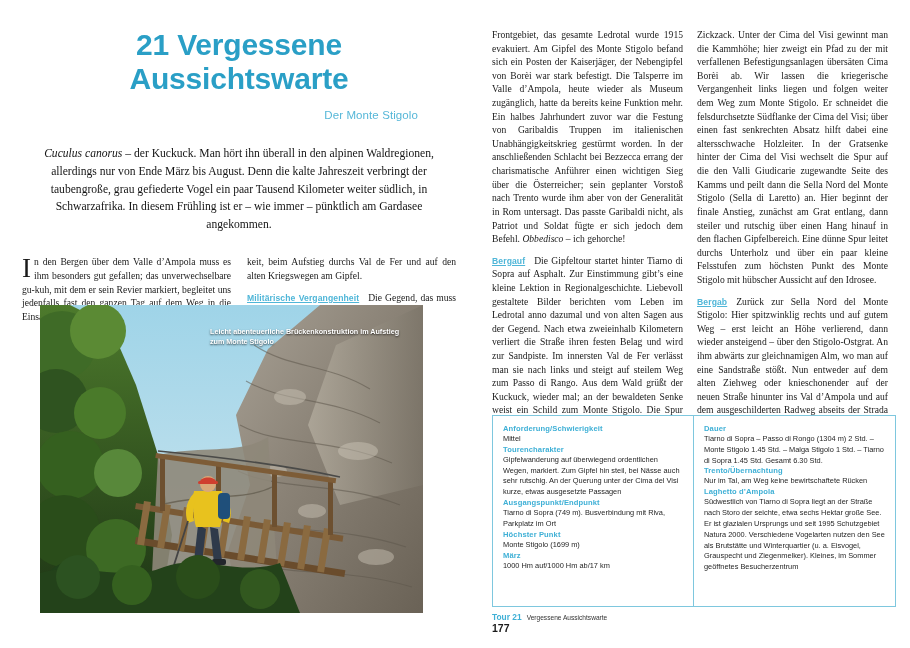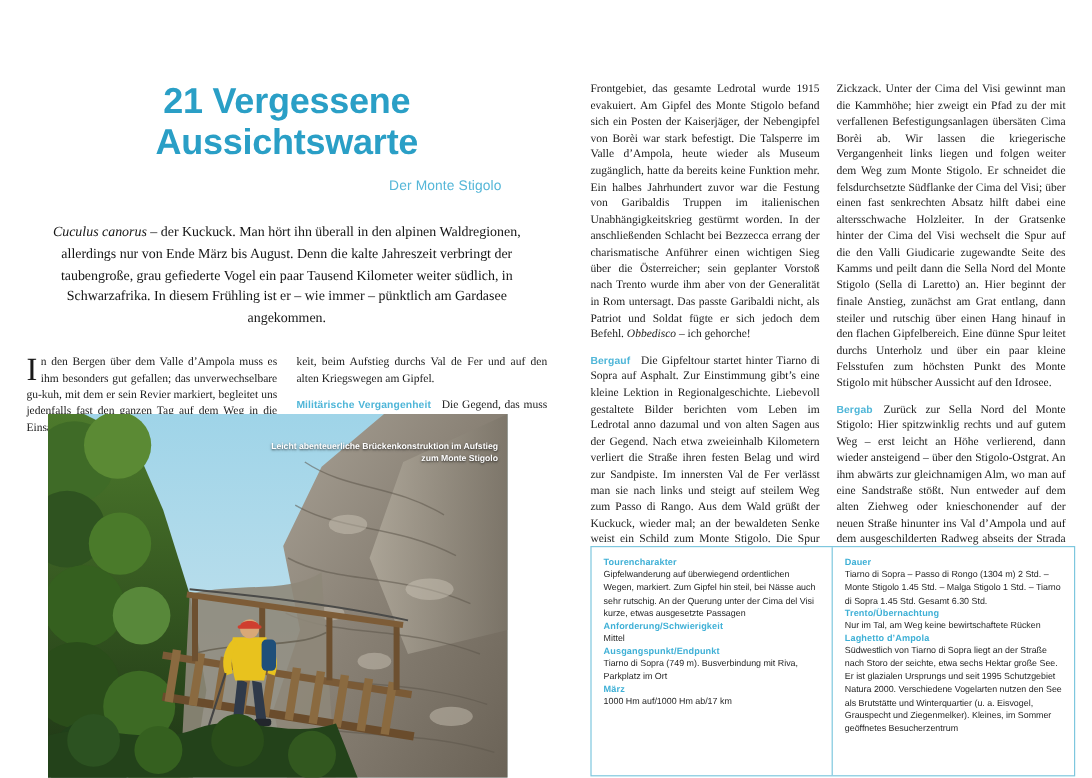--- a/index.html
+++ b/index.html
@@ -7,21 +7,21 @@
   body {
     width:910px; height:648px;
     background:#ffffff;
     font-family:"Liberation Serif", serif;
     color:#1a1a1a;
     overflow:hidden;
     position:relative;
   }
 
   
-  #page { position:absolute; inset:0; display:flex;margin-top:40px; }
+  #page { position:absolute; inset:0; display:flex; }
   .page-half { position:relative; height:648px; }
   .page-left  { width:478px; }
   .page-right { width:432px; }
 
   
   .title-block { padding:28px 60px 0 60px; text-align:center; }
   .tour-title {
     font-family:"Liberation Sans", sans-serif;
     font-weight:bold;
     font-size:30px;
@@ -66,36 +66,36 @@
     line-height:0.82;
     padding:2px 3px 0 0;
     font-weight:normal;
   }
   .run-in {
     font-family:"Liberation Sans", sans-serif;
     font-weight:bold;
     font-size:8.6px;
     color:#4fb6d8;
     letter-spacing:0.1px;
+    text-decoration:underline;
   }
   .run-in-gap { display:inline-block; width:9px; }
 
   
   .photo-wrap {
     position:absolute;
     left:40px; top:305px;
     width:383px; height:308px;
     overflow:hidden;
     background:#6e6a5d;
   }
   .photo-caption {
     position:absolute;
     right:8px; top:22px;
     width:205px;
-    text-align:right;
     font-family:"Liberation Sans", sans-serif;
     font-weight:bold;
     font-size:7.2px;
     line-height:1.45;
     color:#ffffff;
     text-shadow:0 1px 2px rgba(0,0,0,.75);
     z-index:5;
   }
 
   
@@ -337,30 +337,34 @@
         <p>Zickzack. Unter der Cima del Visi gewinnt man die Kammhöhe; hier zweigt ein Pfad zu der mit verfallenen Befestigungsanlagen übersäten Cima Borèi ab. Wir lassen die kriegerische Vergangenheit links liegen und folgen weiter dem Weg zum Monte Stigolo. Er schneidet die felsdurchsetzte Südflanke der Cima del Visi; über einen fast senkrechten Absatz hilft dabei eine altersschwache Holzleiter. In der Gratsenke hinter der Cima del Visi wechselt die Spur auf die den Valli Giudicarie zugewandte Seite des Kamms und peilt dann die Sella Nord del Monte Stigolo (Sella di Laretto) an. Hier beginnt der finale Anstieg, zunächst am Grat entlang, dann steiler und rutschig über einen Hang hinauf in den flachen Gipfelbereich. Eine dünne Spur leitet durchs Unterholz und über ein paar kleine Felsstufen zum höchsten Punkt des Monte Stigolo mit hübscher Aussicht auf den Idrosee.</p>
         <p>
           <span class="run-in">Bergab</span><span class="run-in-gap"></span><span>Zurück zur Sella Nord del Monte Stigolo: Hier spitzwinklig rechts und auf gutem Weg – erst leicht an Höhe verlierend, dann wieder ansteigend – über den Stigolo-Ostgrat. An ihm abwärts zur gleichnamigen Alm, wo man auf eine Sandstraße stößt. Nun entweder auf dem alten Ziehweg oder knieschonender auf der neuen Straße hinunter ins Val d’Ampola und auf dem ausgeschilderten Radweg abseits der Strada statale 240 zurück nach Tiarno di Sopra.</span>
         </p>
       </div>
     </div>
 
     <div class="infobox">
       <div class="ib-col left-ib">
         <div>
+          <div class="ib-h">Anforderung/Schwierigkeit</div>
+          <p class="ib-t">Mittel</p>
+        </div>
+        <div>
           <div class="ib-h">Tourencharakter</div>
           <p class="ib-t">Gipfelwanderung auf überwiegend ordentlichen Wegen, markiert. Zum Gipfel hin steil, bei Nässe auch sehr rutschig. An der Querung unter der Cima del Visi kurze, etwas ausgesetzte Passagen</p>
         </div>
         <div>
-          <div class="ib-h">Anforderung/Schwierigkeit</div>
-          <p class="ib-t">Mittel</p>
-        </div>
-        <div>
           <div class="ib-h">Ausgangspunkt/Endpunkt</div>
           <p class="ib-t">Tiarno di Sopra (749 m). Busverbindung mit Riva, Parkplatz im Ort</p>
+        </div>
+        <div>
+          <div class="ib-h">Höchster Punkt</div>
+          <p class="ib-t">Monte Stigolo (1699 m)</p>
         </div>
         <div>
           <div class="ib-h">März</div>
           <p class="ib-t">1000 Hm auf/1000 Hm ab/17 km</p>
         </div>
       </div>
       <div class="ib-col">
         <div>
           <div class="ib-h">Dauer</div>
           <p class="ib-t">Tiarno di Sopra – Passo di Rongo (1304 m) 2 Std. – Monte Stigolo 1.45 Std. – Malga Stigolo 1 Std. – Tiarno di Sopra 1.45 Std. Gesamt 6.30 Std.</p>

